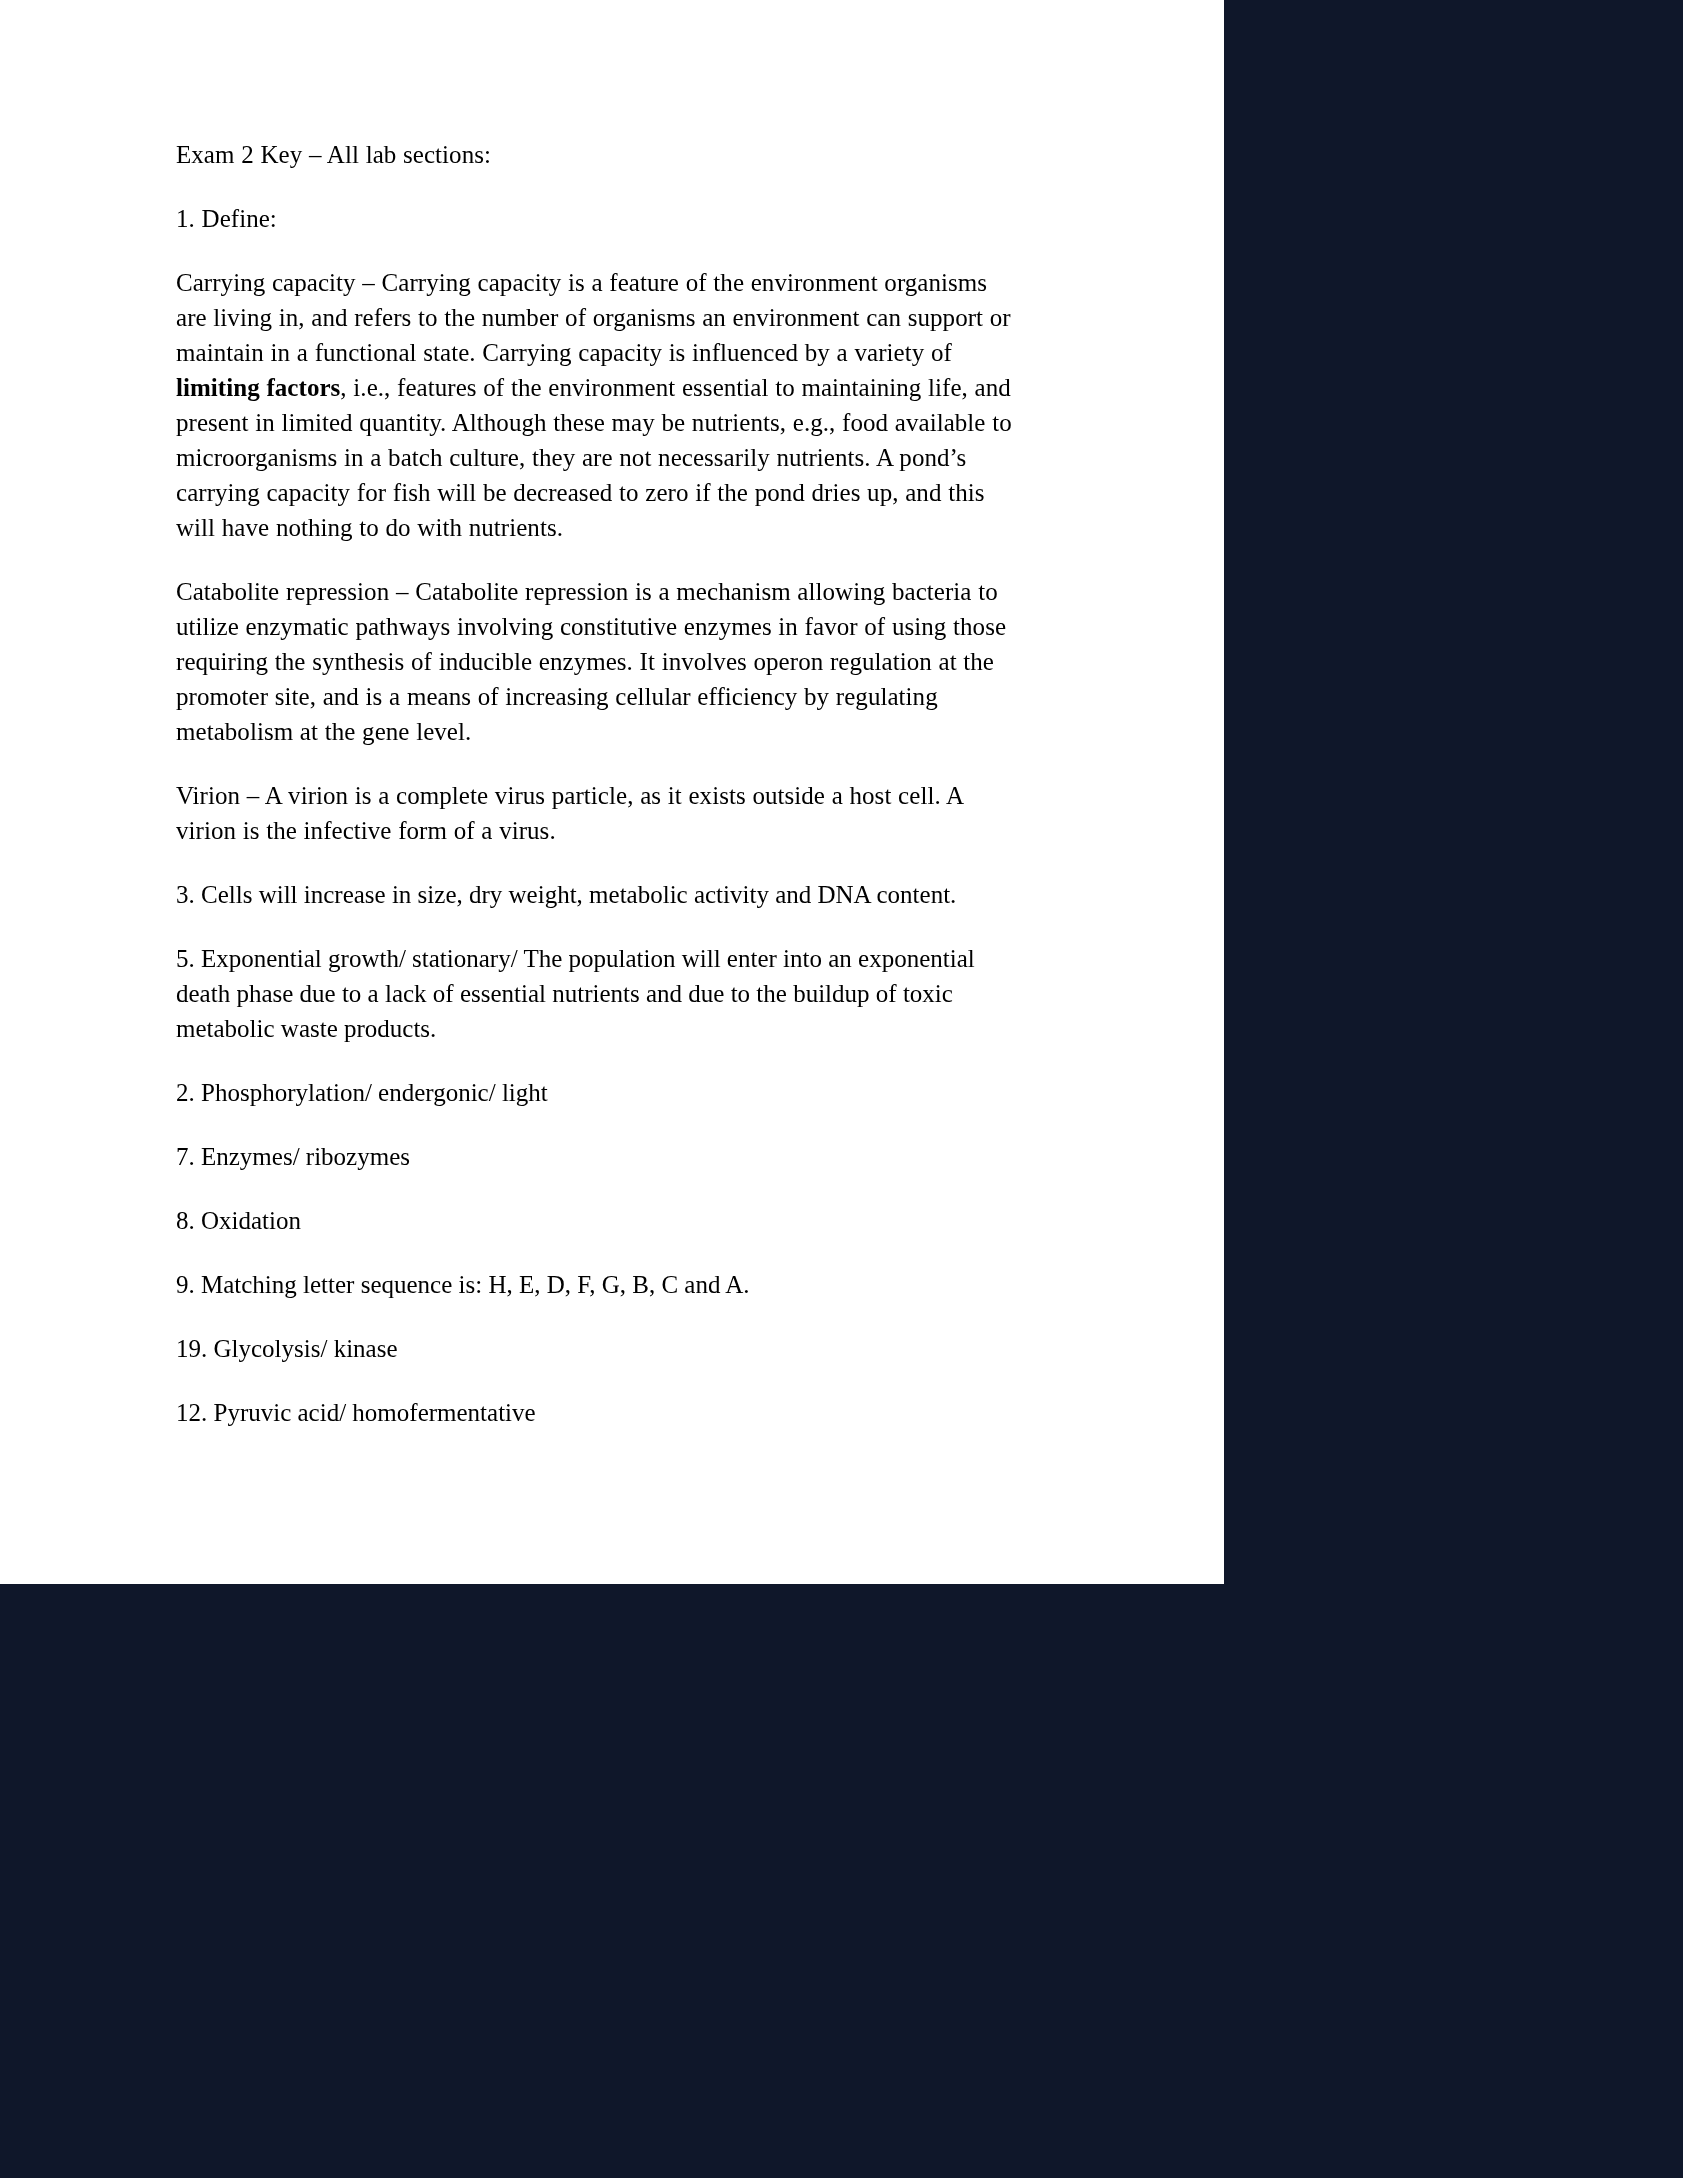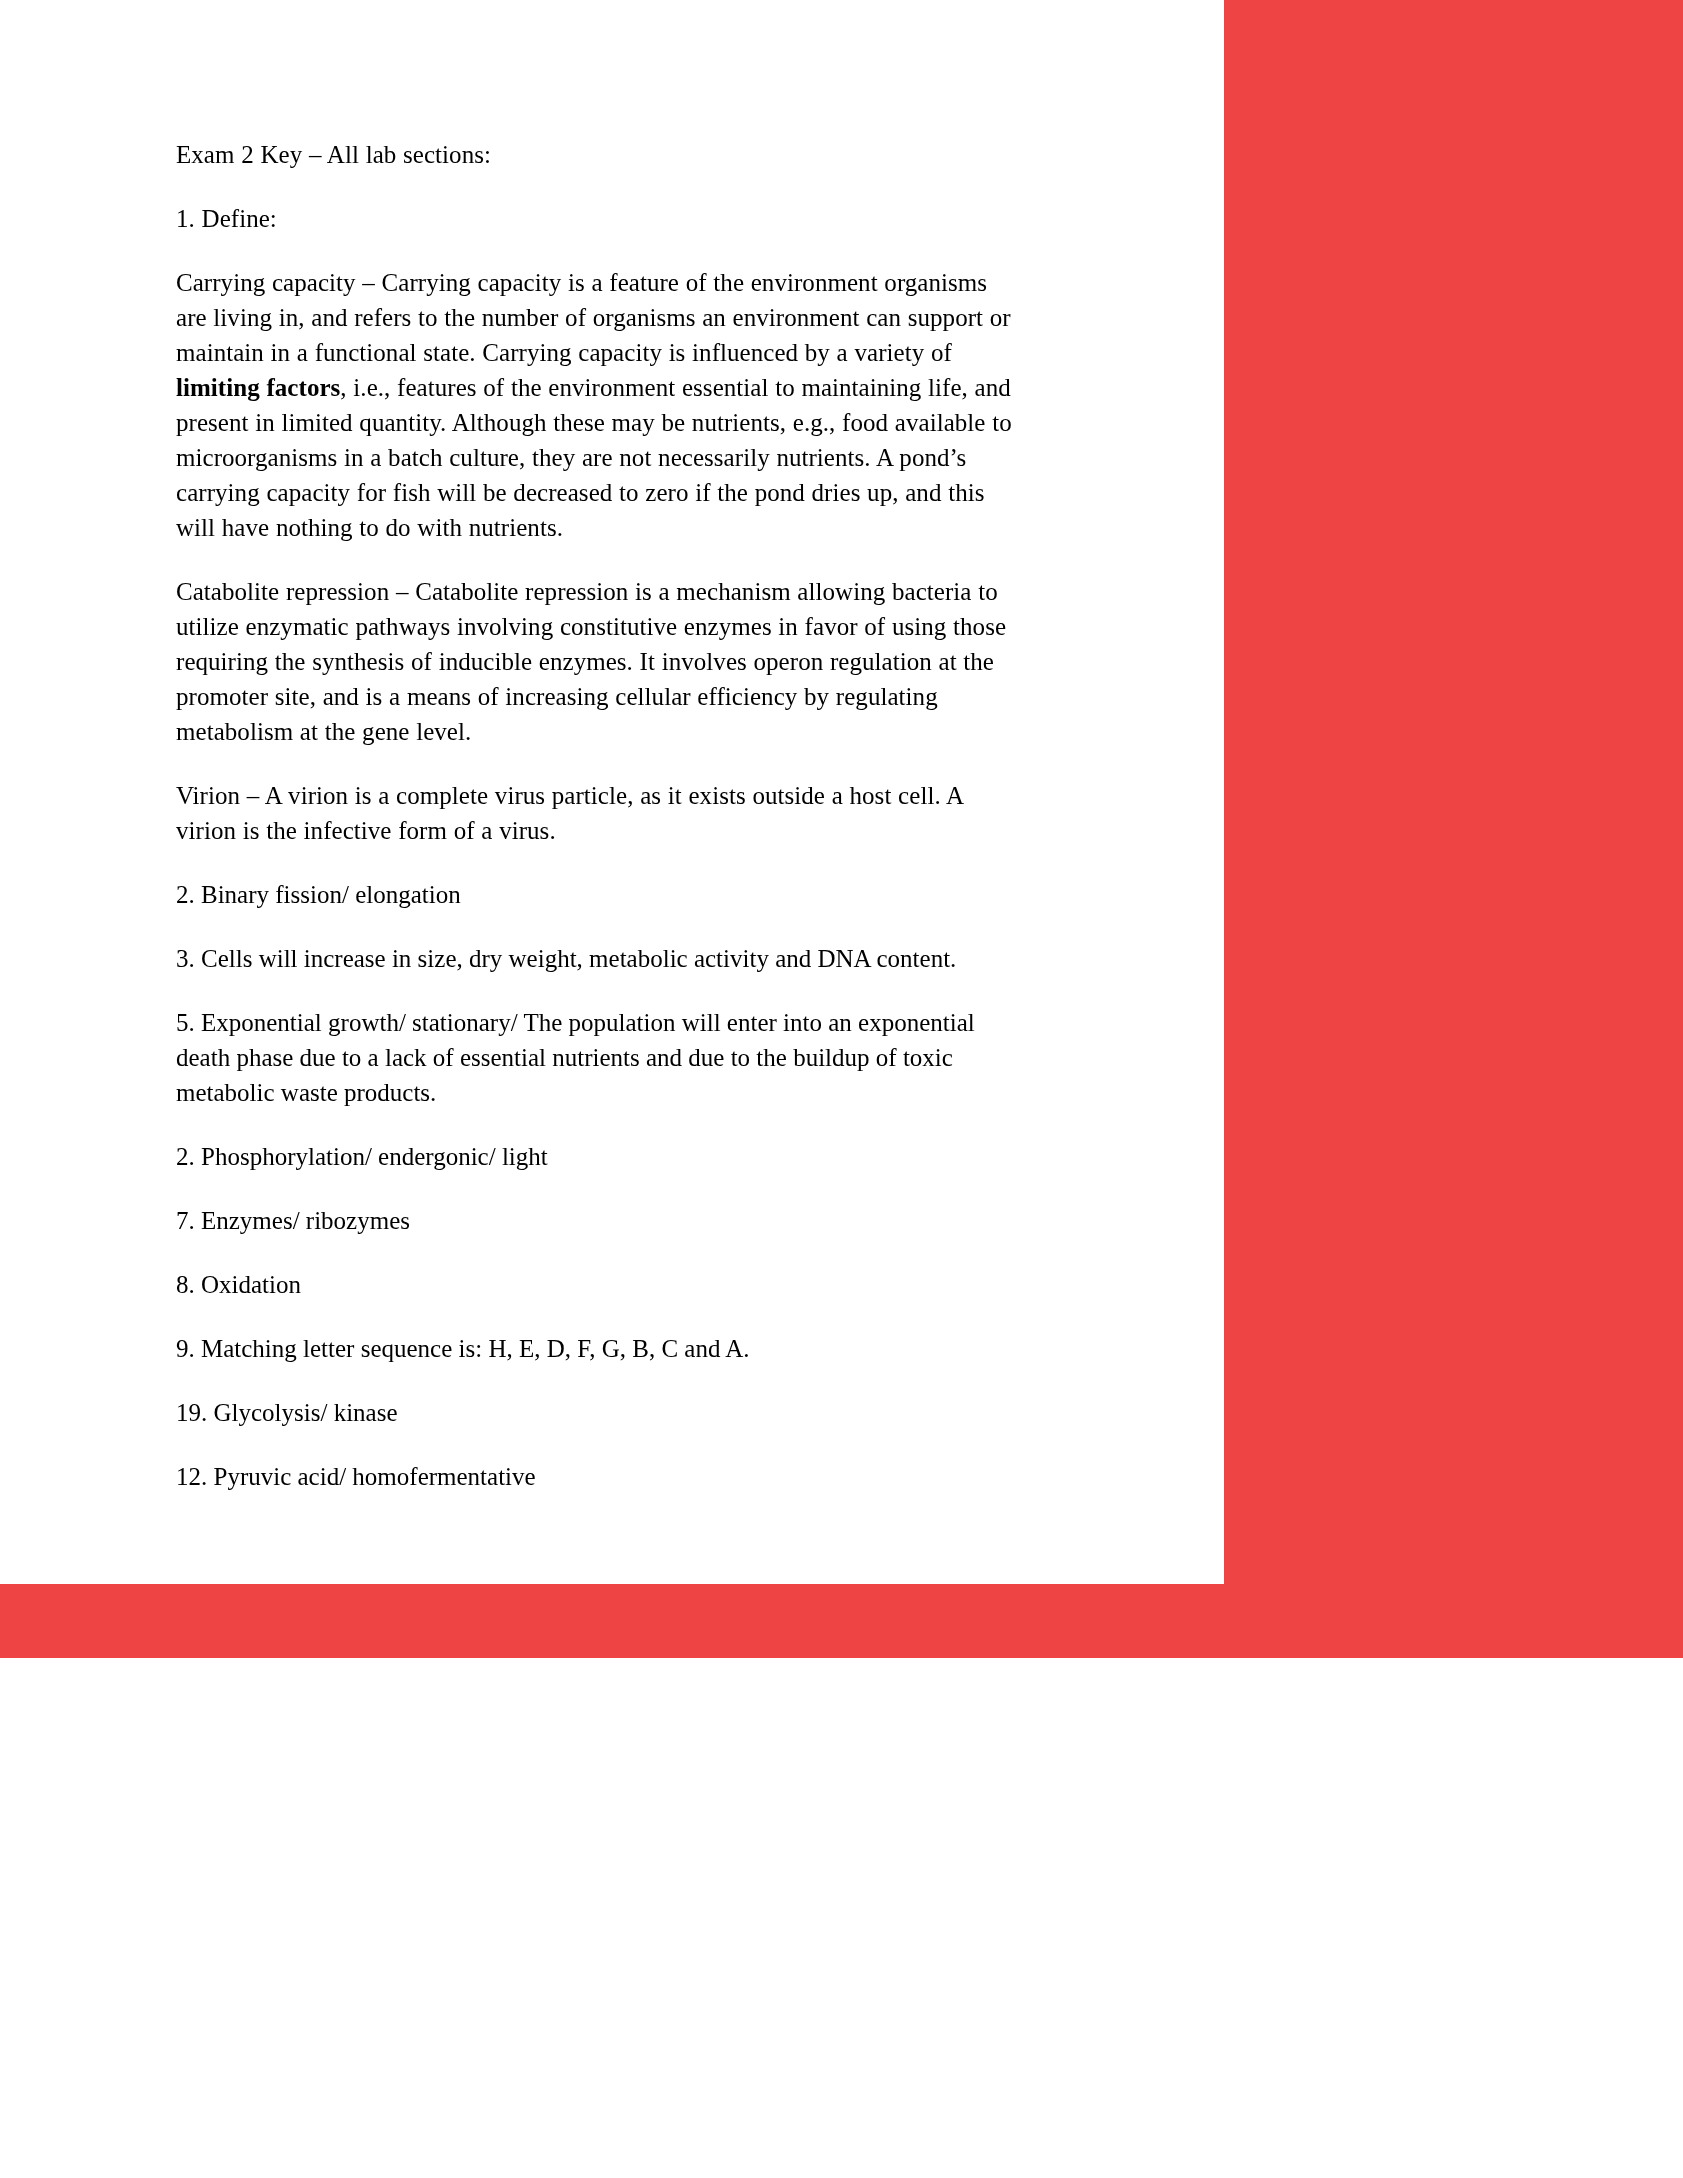--- a/index.html
+++ b/index.html
@@ -8,22 +8,22 @@
     padding: 0;
     background: #ffffff;
   }
   body {
     font-family: "Liberation Serif", "DejaVu Serif", serif;
     color: #000000;
   }
   #page {
     position: relative;
     width: 1683px;
-    height: 1658px;
-    background: #ef4444;
+    height: 2178px;
+    background: #0f172a;
     box-sizing: border-box;
     overflow: hidden;
   }
   #sheet {
     position: absolute;
     left: 0;
     top: 0;
     width: 1224px;
     height: 1584px;
     background: #ffffff;
@@ -65,21 +65,20 @@
       <p class="para">Exam 2 Key – All lab sections:</p>
 
       <p class="para">1. Define:</p>
 
       <p class="para"><span class="term">Carrying capacity</span><span> – </span><span>Carrying capacity is a feature of the environment organisms are living in, and refers to the number of organisms an environment can support or maintain in a functional state.  Carrying capacity is influenced by a variety of </span><span class="inline-term">limiting factors</span><span>, i.e., features of the environment essential to maintaining life, and present in limited quantity.  Although these may be nutrients, e.g., food available to microorganisms in a batch culture, they are not necessarily nutrients.  A pond’s carrying capacity for fish will be decreased to zero if the pond dries up, and this will have nothing to do with nutrients.</span></p>
 
       <p class="para"><span class="term">Catabolite repression</span><span> – </span><span>Catabolite repression is a mechanism allowing bacteria to utilize enzymatic pathways involving constitutive enzymes in favor of using those requiring the synthesis of inducible enzymes.  It involves operon regulation at the promoter site, and is a means of increasing cellular efficiency by regulating metabolism at the gene level.</span></p>
 
       <p class="para"><span class="term">Virion</span><span> – </span><span>A virion is a complete virus particle, as it exists outside a host cell.  A virion is the infective form of a virus.</span></p>
 
-      <p class="numbered">2. Binary fission/ elongation</p>
       <p class="numbered">3. Cells will increase in size, dry weight, metabolic activity and DNA content.</p>
       <p class="numbered">5. Exponential growth/ stationary/ The population will enter into an exponential death phase due to a lack of essential nutrients and due to the buildup of toxic metabolic waste products.</p>
       <p class="numbered">2. Phosphorylation/ endergonic/ light</p>
       <p class="numbered">7. Enzymes/ ribozymes</p>
       <p class="numbered">8. Oxidation</p>
       <p class="numbered">9. Matching letter sequence is: H, E, D, F, G, B, C and A.</p>
       <p class="numbered">19. Glycolysis/ kinase</p>
       <p class="numbered">12. Pyruvic acid/ homofermentative</p>
 
     </div>

